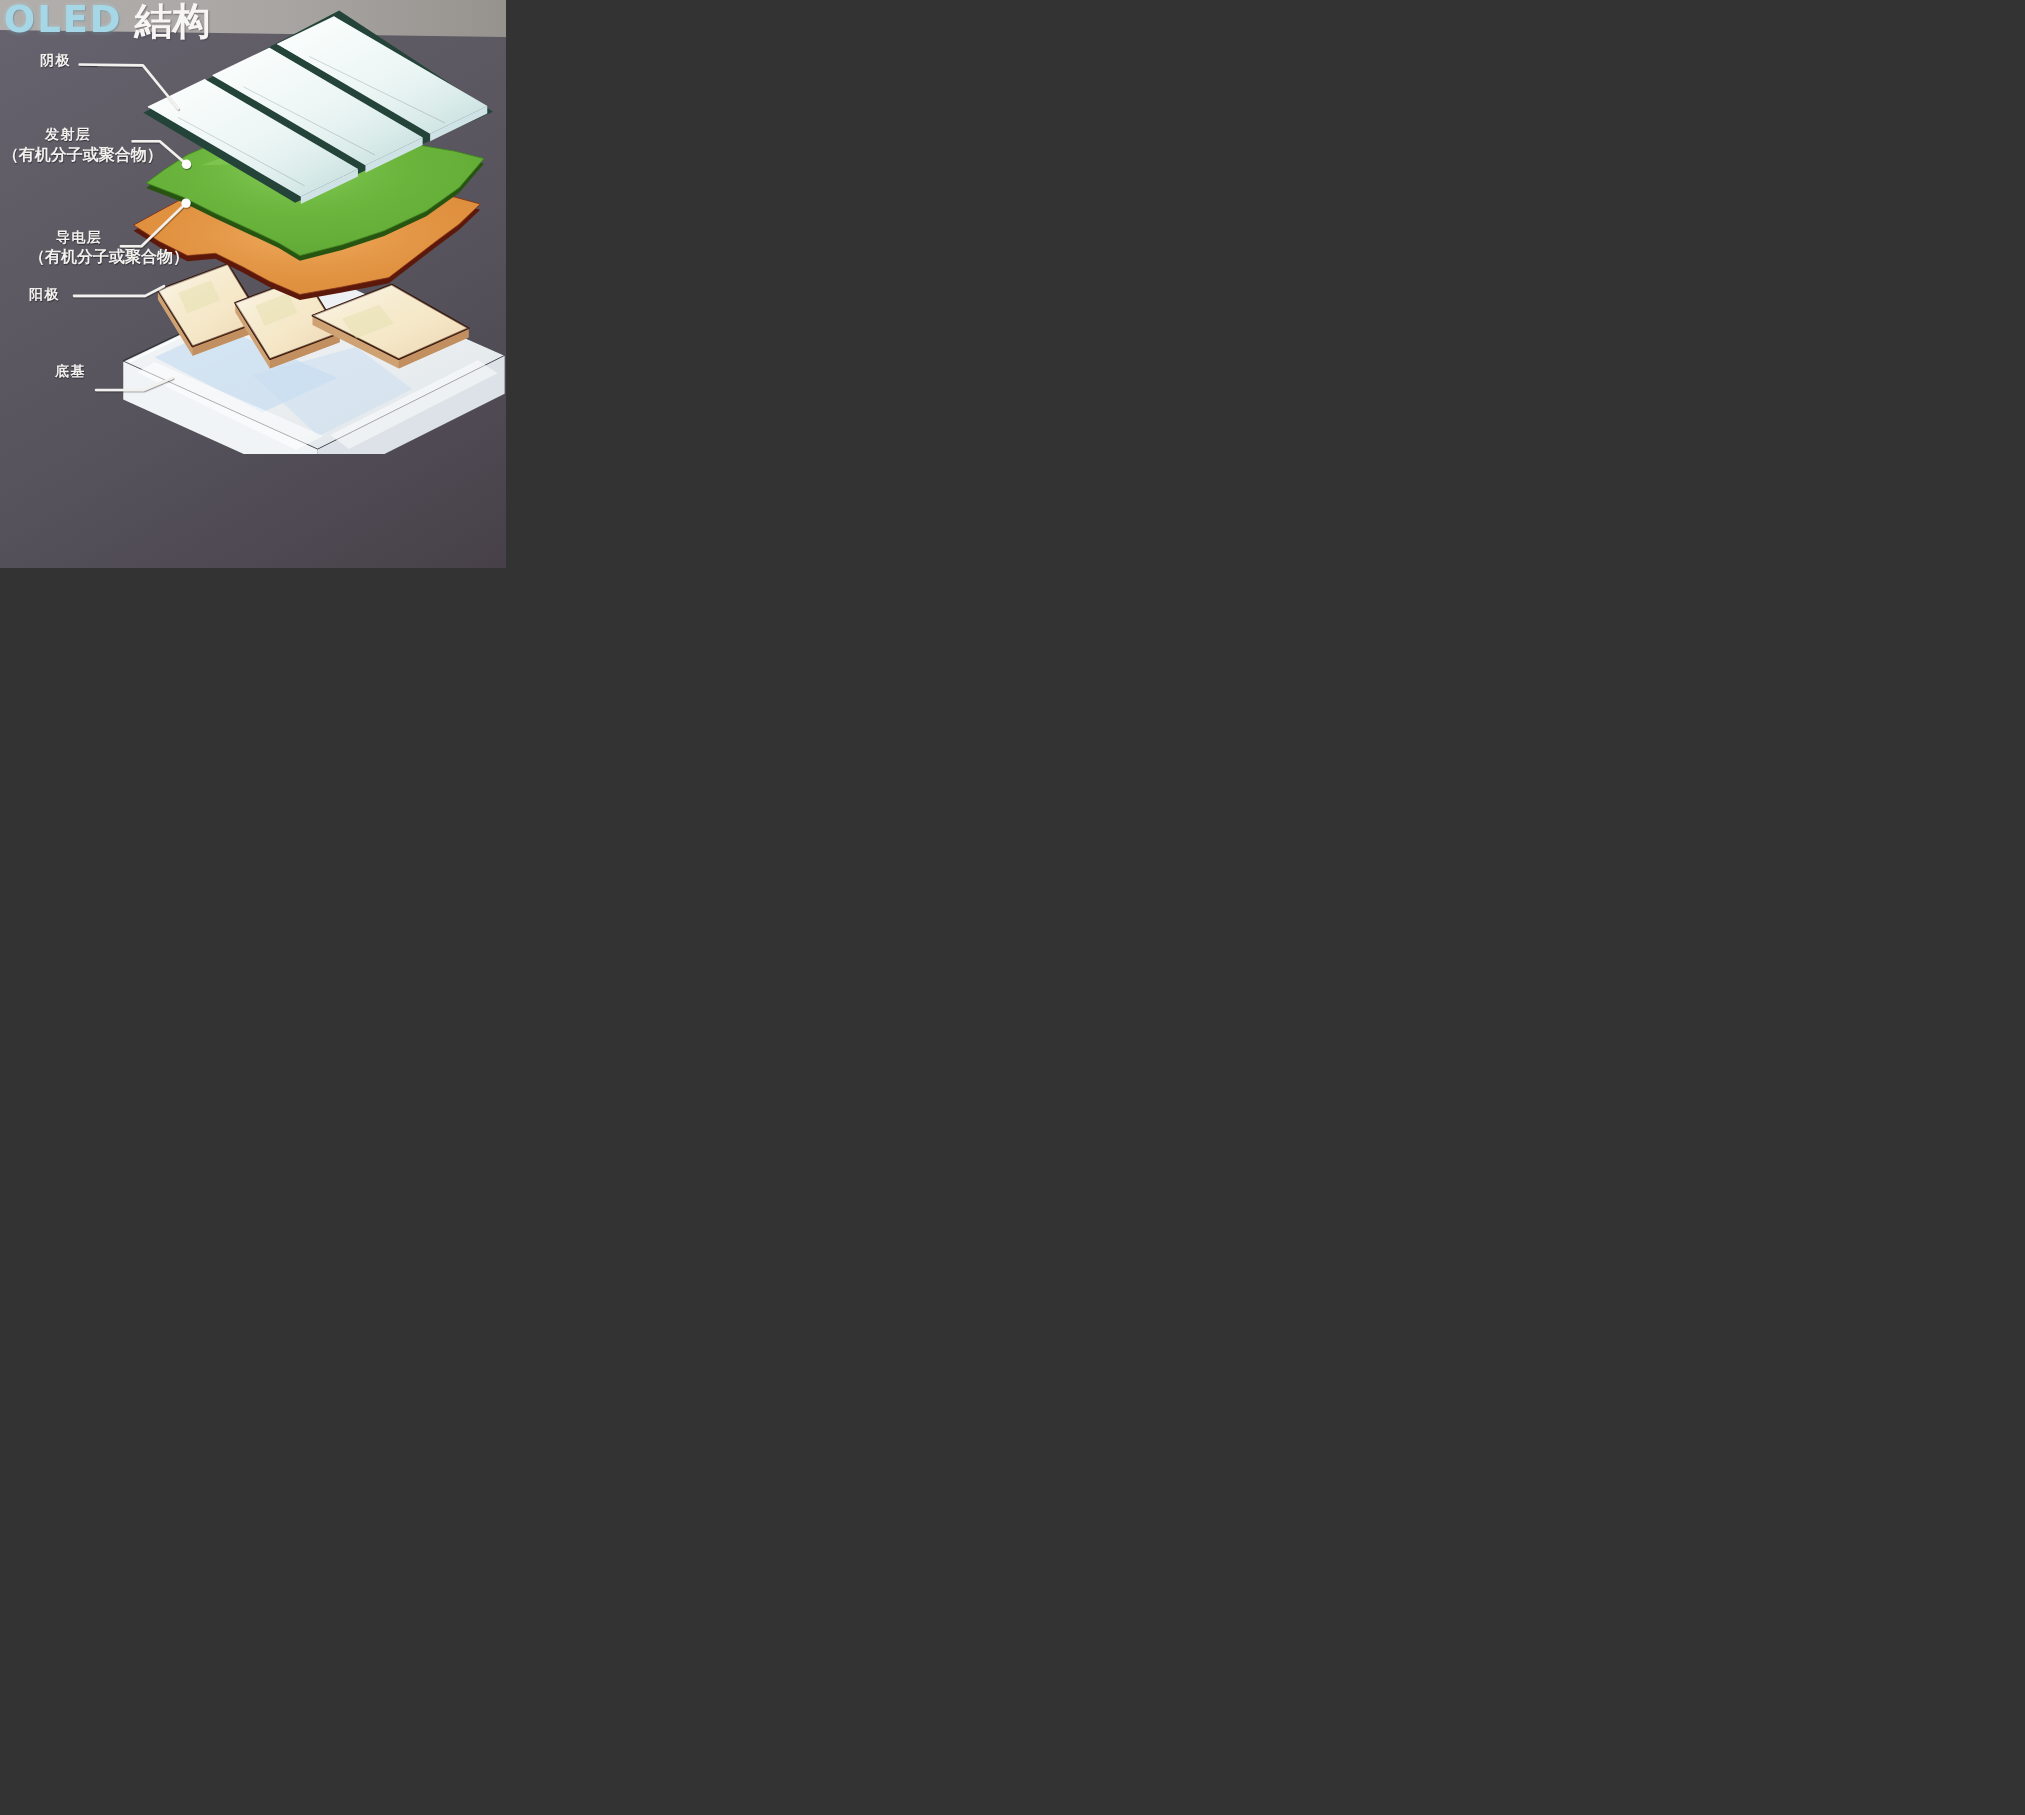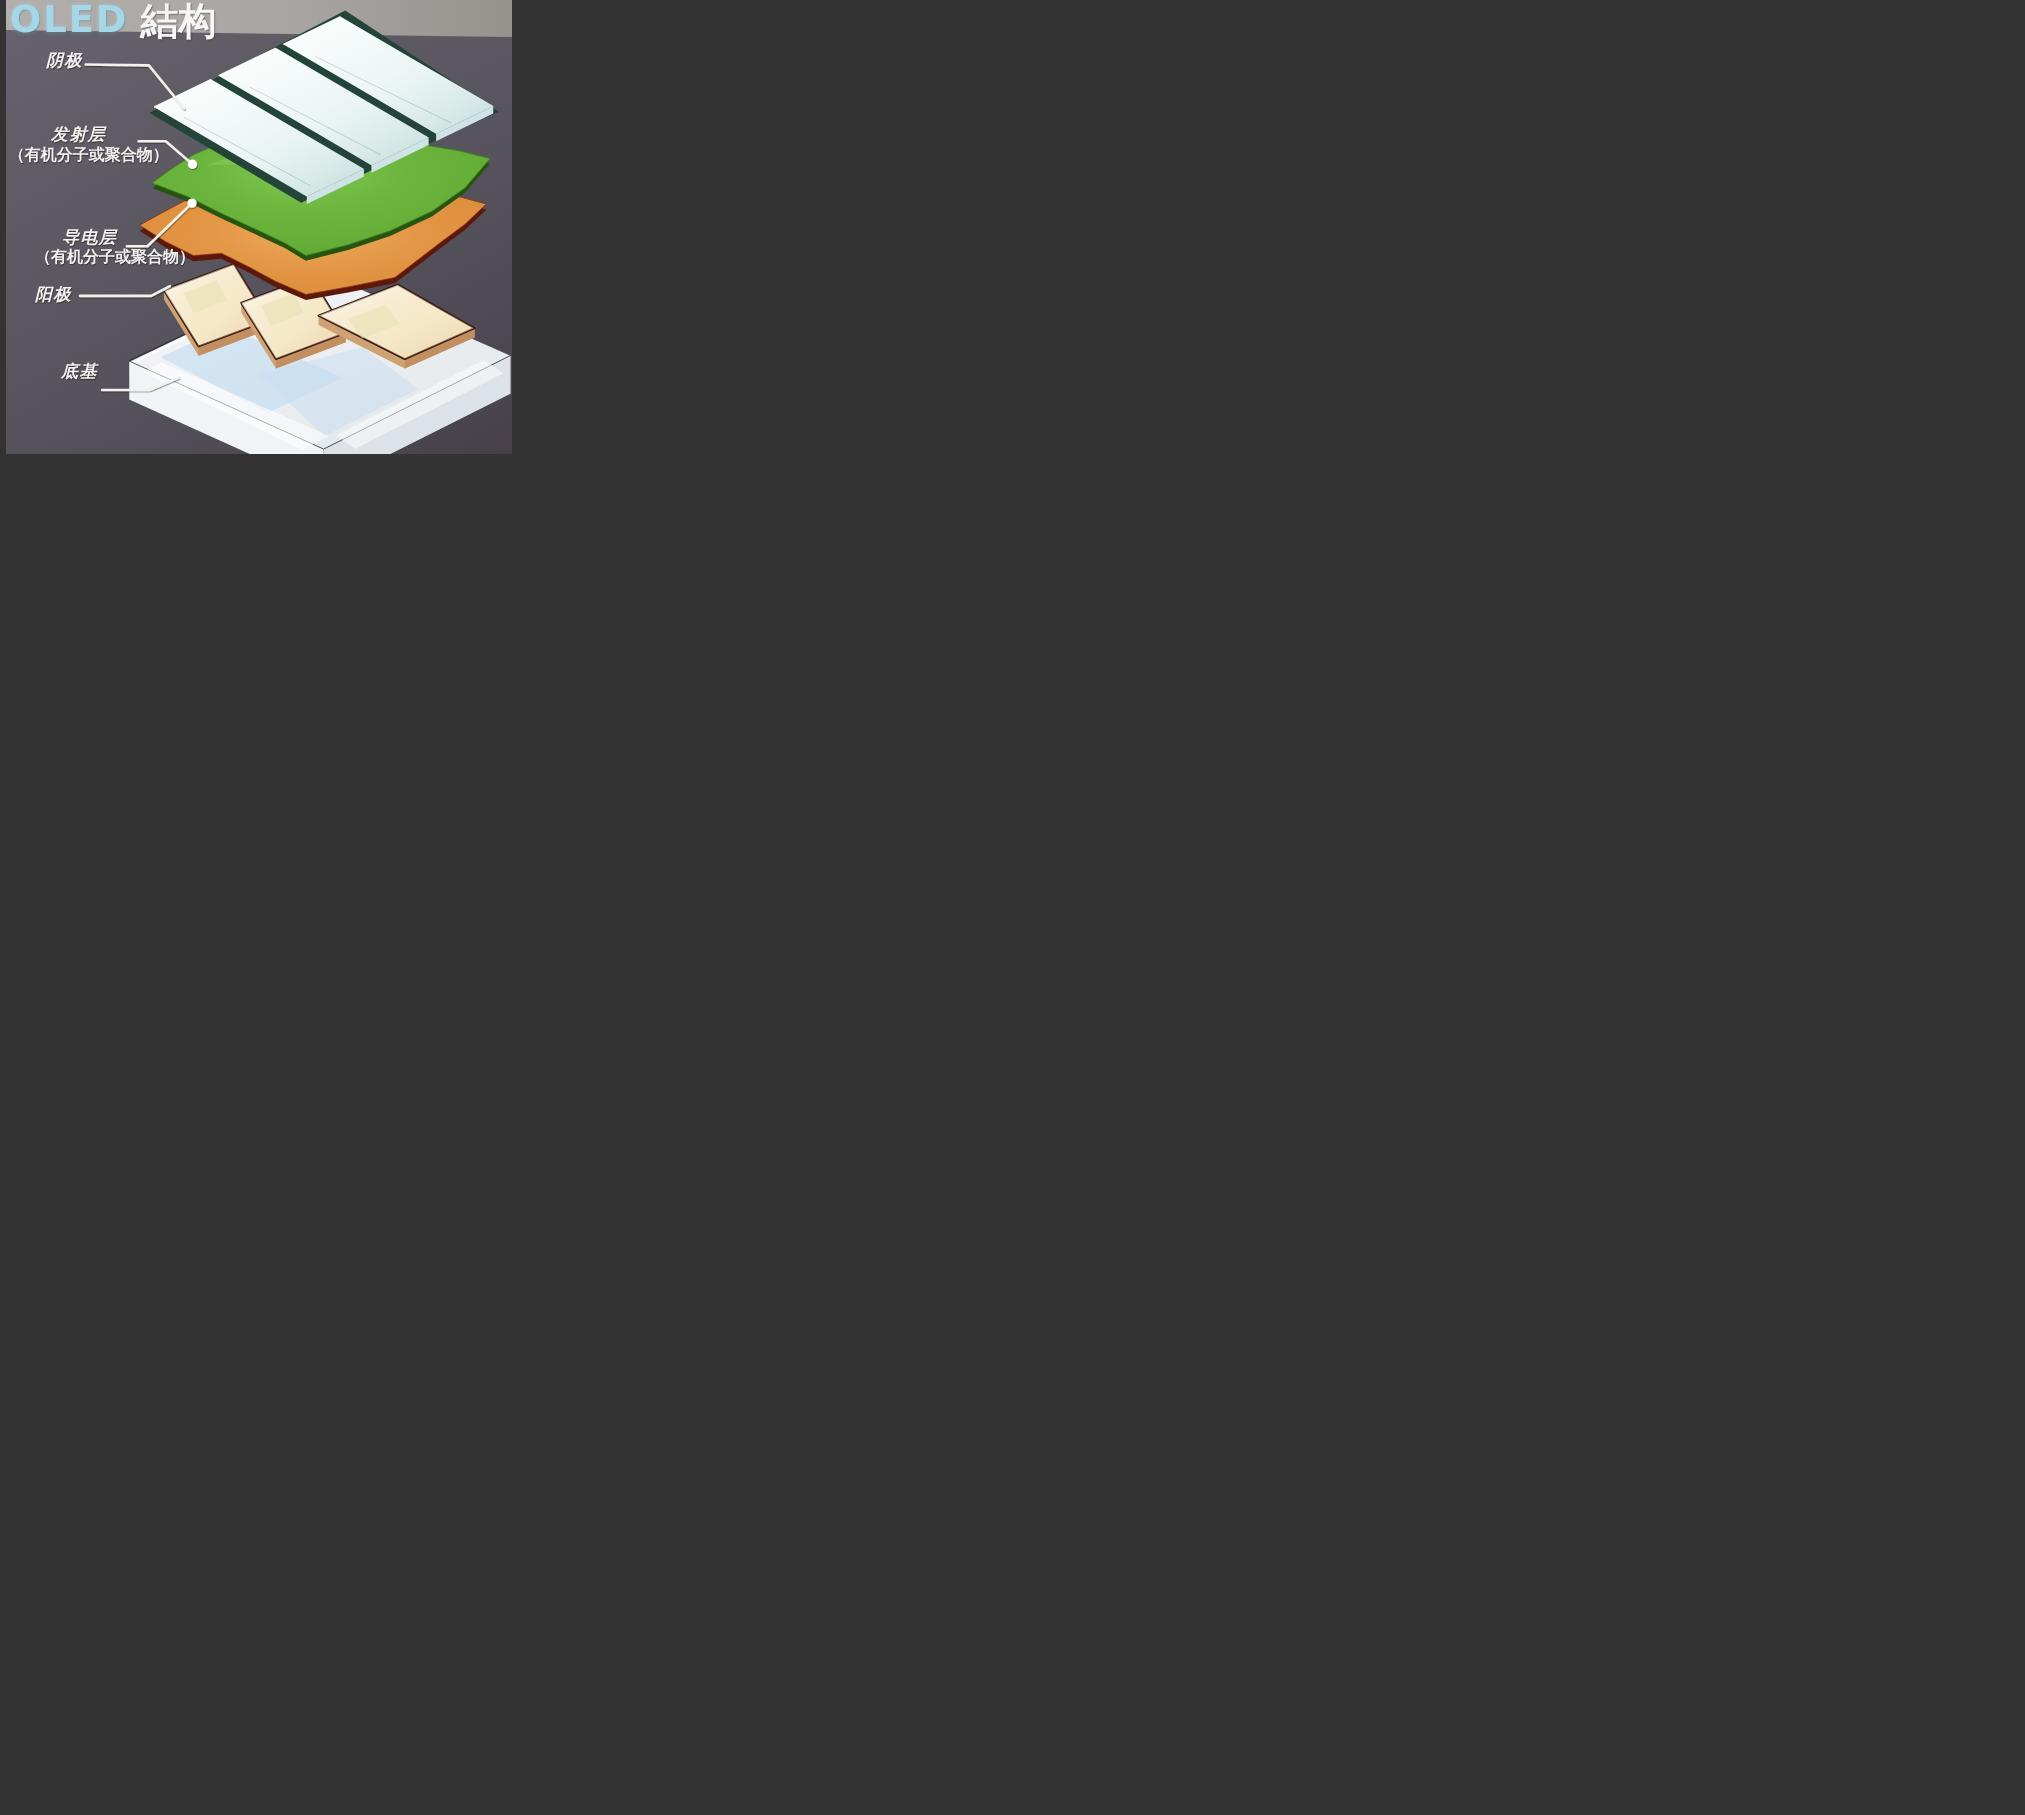--- a/index.html
+++ b/index.html
@@ -1,41 +1,40 @@
 <!DOCTYPE html>
 <html style="font-size:7.5px"><head>
 <meta charset="utf-8">
 <style>
   html,body{margin:0;padding:0;background:#333;}
   .stage{
-    position:relative;width:506px;height:454px;overflow:hidden;
+    position:relative;width:506px;height:568px;overflow:hidden;
     font-family:"DejaVu Sans",sans-serif;
     background:linear-gradient(150deg,#676470 0%,#5e5b64 30%,#55525b 62%,#474049 100%);
-    margin-left:6px;
   }
   .band{
     position:absolute;left:0;top:0;width:100%;height:42px;
     background:linear-gradient(90deg,#b2afac 0%,#a8a5a2 55%,#96938f 100%);
     clip-path:polygon(0 0,100% 0,100% 37px,0 30px);
   }
   .titlebar{position:absolute;left:3.8px;top:0.9px;display:flex;align-items:flex-start;}
   .logo{
     font-size:37px;line-height:38px;font-weight:900;letter-spacing:1.9px;
     color:#a5d7e7;text-shadow:0.9px 1.4px 1.4px rgba(60,80,90,.35),0 0 4.7px rgba(180,225,240,.5);
   }
   .heading{
     font-size:38px;line-height:38px;font-weight:900;margin-left:12.2px;margin-top:0.9px;
     color:#f7f6f4;text-shadow:0.9px 1.4px 1.4px rgba(40,40,45,.4);
   }
   svg.diagram{position:absolute;left:0;top:0;}
   .lbl{
     position:absolute;color:#f2f1ee;font-weight:800;white-space:nowrap;
     text-shadow:0.5px 0.9px 0.9px rgba(10,10,14,.55);
   }
-  .lbl-main{font-size:17px;letter-spacing:1.4px;line-height:19px;font-style:italic;}
+  .lbl-main{font-size:14px;letter-spacing:1.4px;line-height:19px;}
   .lbl-sub{font-size:16px;letter-spacing:0px;line-height:16px;}
 </style>
 </head>
 <body>
 
 <div class="stage">
 
   <div class="band"></div>
 
   <div class="titlebar">

